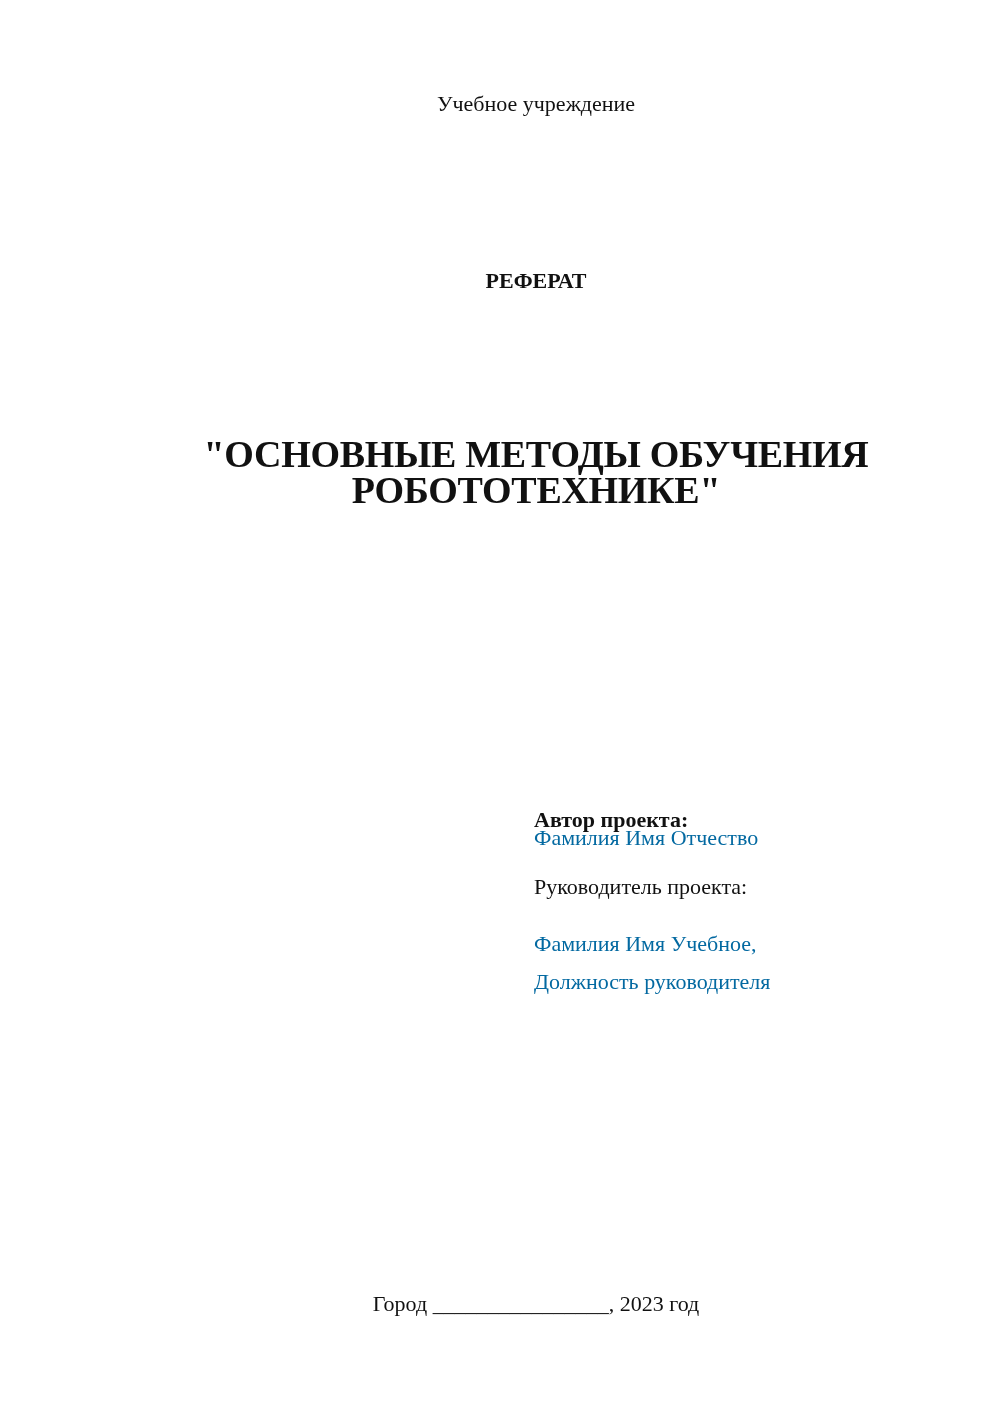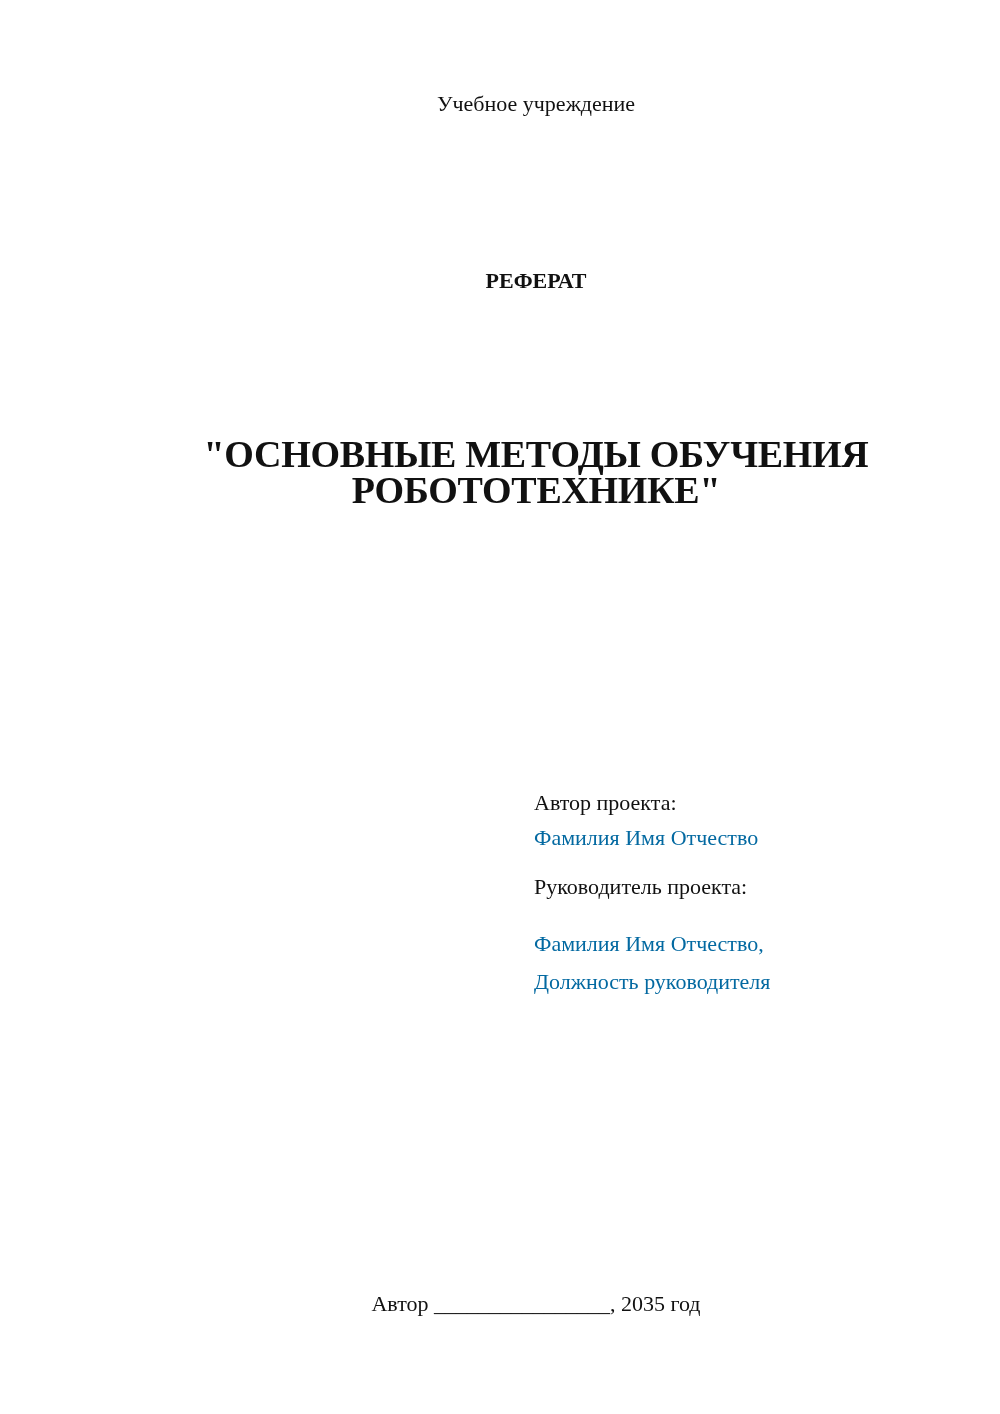--- a/index.html
+++ b/index.html
@@ -6,21 +6,21 @@
     body { width: 1000px; height: 1414px; position: relative; overflow: hidden;
            font-family: "Liberation Serif", "DejaVu Serif", serif; color: #111; }
     .abs { position: absolute; }
     .institution { top: 91px; left: 0; width: 1072px; text-align: center; font-size: 22px; }
     .doctype { top: 268px; left: 0; width: 1072px; text-align: center; font-size: 22px; font-weight: bold; }
     .title { top: 436px; left: 180px; width: 712px; text-align: center; font-size: 38px; font-weight: bold;
              line-height: 36px; letter-spacing: -0.3px; }
     .info { left: 534px; font-size: 22px; }
     .label { color: #111; }
     .placeholder { color: #0369a1; }
-    .author-label { top: 790px; }
+    .author-label { top: 807px; font-weight: bold; }
     .author-name { top: 825px; }
     .sup-label { top: 874px; }
     .sup-name { top: 931px; }
     .sup-pos { top: 969px; }
     .footer { top: 1291px; left: 0; width: 1072px; text-align: center; font-size: 22px; }
   </style>
 </head>
 <body>
 
 <div class="abs institution">Учебное учреждение</div>
@@ -29,19 +29,19 @@
 
 <div class="abs title">
   <div>"ОСНОВНЫЕ МЕТОДЫ ОБУЧЕНИЯ</div>
   <div>РОБОТОТЕХНИКЕ"</div>
 </div>
 
 <div class="abs info label author-label">Автор проекта:</div>
 <div class="abs info placeholder author-name">Фамилия Имя Отчество</div>
 
 <div class="abs info label sup-label">Руководитель проекта:</div>
-<div class="abs info placeholder sup-name">Фамилия Имя Отчество,</div>
+<div class="abs info placeholder sup-name">Фамилия Имя Учебное,</div>
 <div class="abs info placeholder sup-pos">Должность руководителя</div>
 
 <div class="abs footer">
-  <span>Автор</span>
-  <span>________________</span><span>, 2035 год</span>
+  <span>Город</span>
+  <span>________________</span><span>, 2023 год</span>
 </div>
 
 </body></html>

